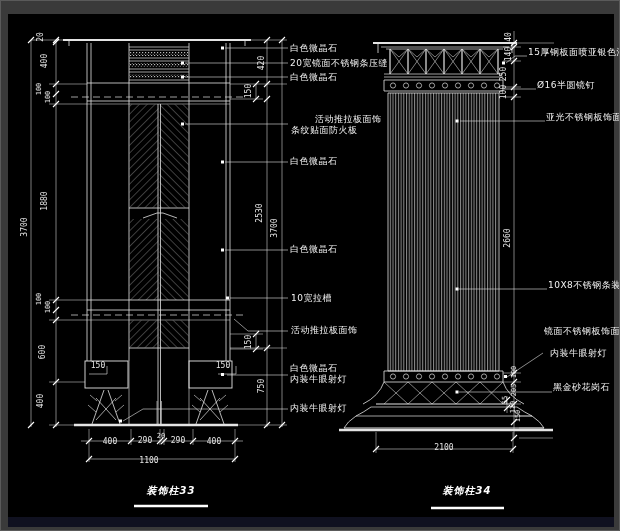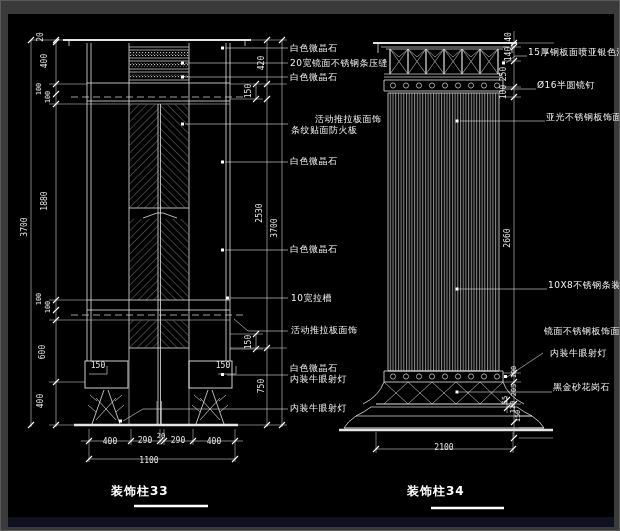--- a/index.html
+++ b/index.html
@@ -7,22 +7,22 @@
          border:1px solid #5a5a5a;box-sizing:border-box;overflow:hidden;
          font-family:"DejaVu Sans",sans-serif;}
   .canvas{position:absolute;left:7px;top:13px;width:606px;height:503px;background:#000;}
   .bottombar{position:absolute;left:7px;top:516px;width:606px;height:10px;background:#101120;}
   svg.linework{position:absolute;left:0;top:0;}
   .txt{position:absolute;color:#e6e6e6;font-family:"DejaVu Sans Mono",monospace;
        font-size:8px;line-height:10px;white-space:nowrap;}
   .dim{width:34px;height:10px;text-align:center;}
   .rot{transform:rotate(-90deg);transform-origin:center center;}
   .lbl{font-family:"DejaVu Sans",sans-serif;font-size:9px;color:#f2f2f2;letter-spacing:0.5px;}
-  .ttl{font-family:"DejaVu Sans",sans-serif;font-size:12px;font-weight:bold;color:#ffffff;
-       width:120px;text-align:left;letter-spacing:1px;}
+  .ttl{font-family:"DejaVu Sans",sans-serif;font-size:10px;font-weight:bold;color:#ffffff;
+       width:120px;text-align:center;letter-spacing:1px;font-style:italic;}
   .sm{font-size:7px;}
 </style>
 </head>
 <body>
 
 <div class="frame">
   <div class="canvas"></div>
   <div class="bottombar"></div>
 
   <svg class="linework" width="620" height="531" viewBox="0 0 620 531">

